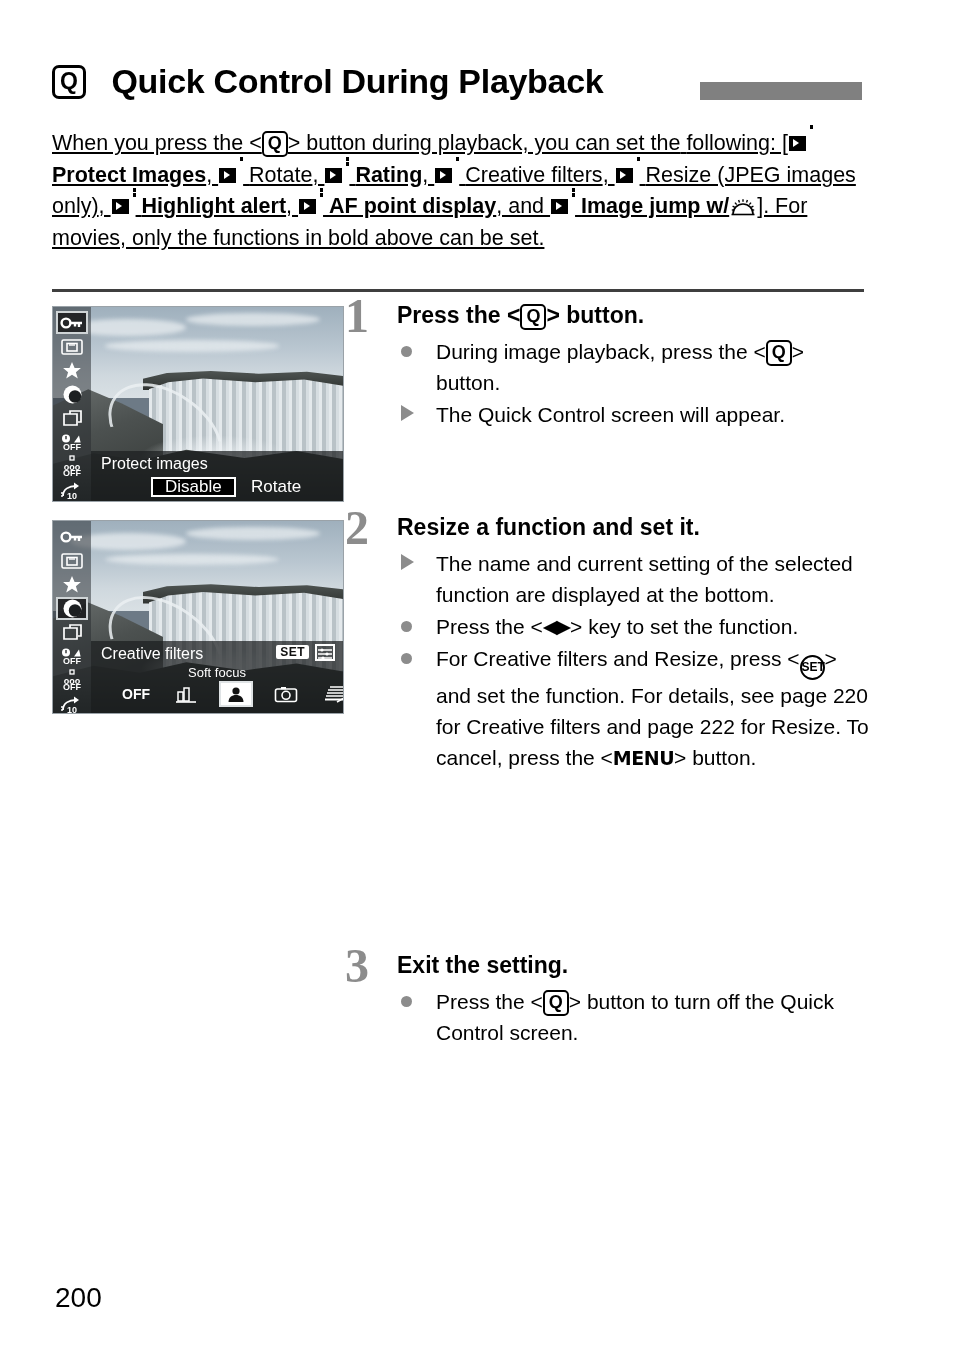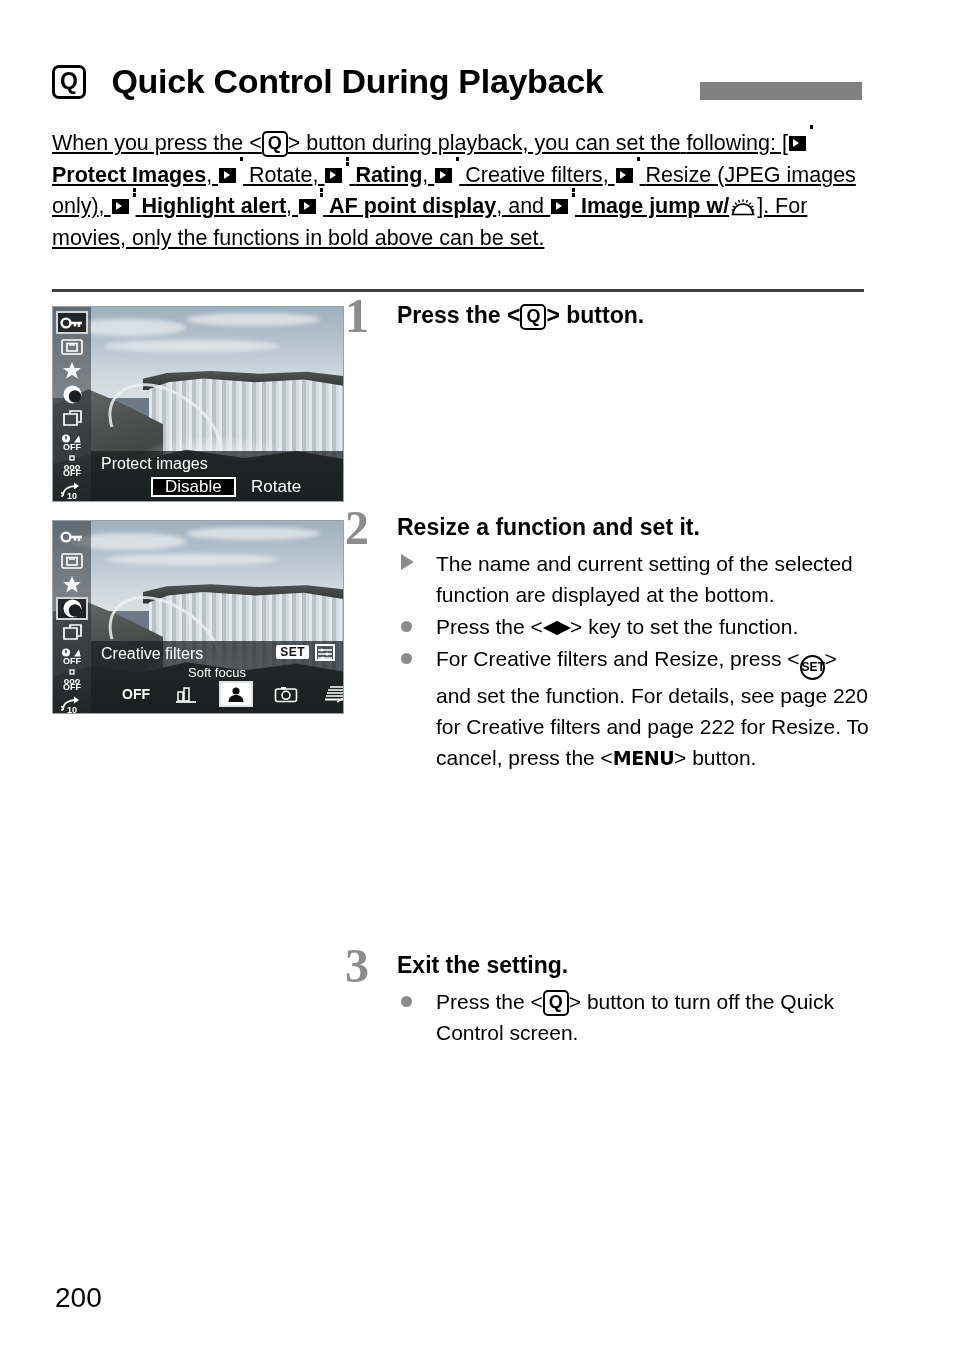--- a/index.html
+++ b/index.html
@@ -336,20 +336,22 @@
           </svg>
       </div>
     </div>
   </div>
 </div>
 
 <div class="step" id="step1">
   <div class="stepnum">1</div>
   <div class="stephead"><span>Press the &lt;</span><span class="q-badge sm">Q</span><span>&gt; button.</span></div>
   <div class="bullets">
+    <div class="bl"><span class="mk"><span class="dot"></span></span><span>During image playback, press the &lt;</span><span class="q-badge sm">Q</span><span>&gt; button.</span></div>
+    <div class="bl"><span class="mk"><span class="tri"></span></span><span>The Quick Control screen will appear.</span></div>
   </div>
 </div>
 
 <div class="step" id="step2">
   <div class="stepnum">2</div>
   <div class="stephead">Resize a function and set it.</div>
   <div class="bullets">
     <div class="bl"><span class="mk"><span class="tri"></span></span><span>The name and current setting of the selected function are displayed at the bottom.</span></div>
     <div class="bl"><span class="mk"><span class="dot"></span></span><span>Press the &lt;</span><span class="kbd-lr">◀▶</span><span>&gt; key to set the function.</span></div>
     <div class="bl"><span class="mk"><span class="dot"></span></span>For Creative filters and Resize, press &lt;<span class="setk">SET</span>&gt; and set the function. For details, see page 220 for Creative filters and page 222 for Resize. To cancel, press the &lt;<span class="menuk">MENU</span>&gt; button.</div>

